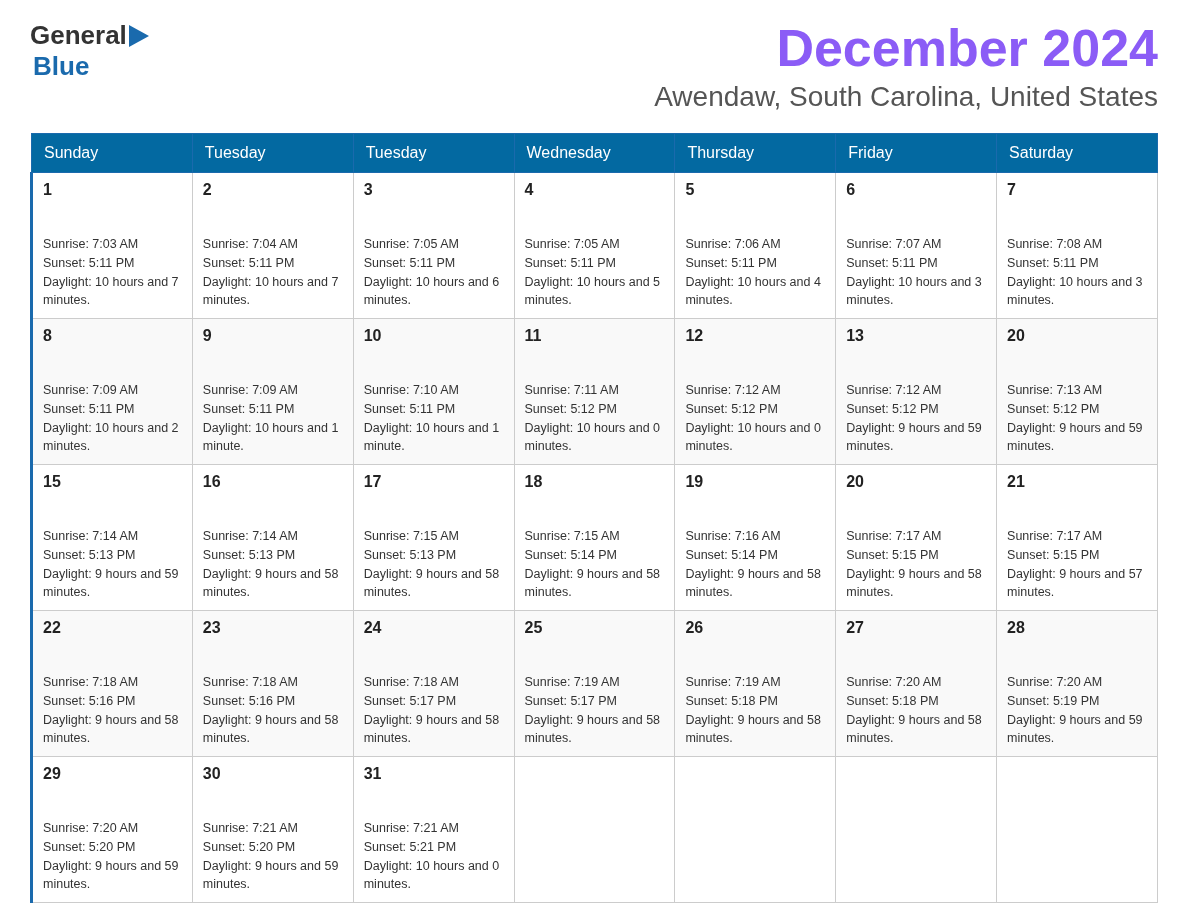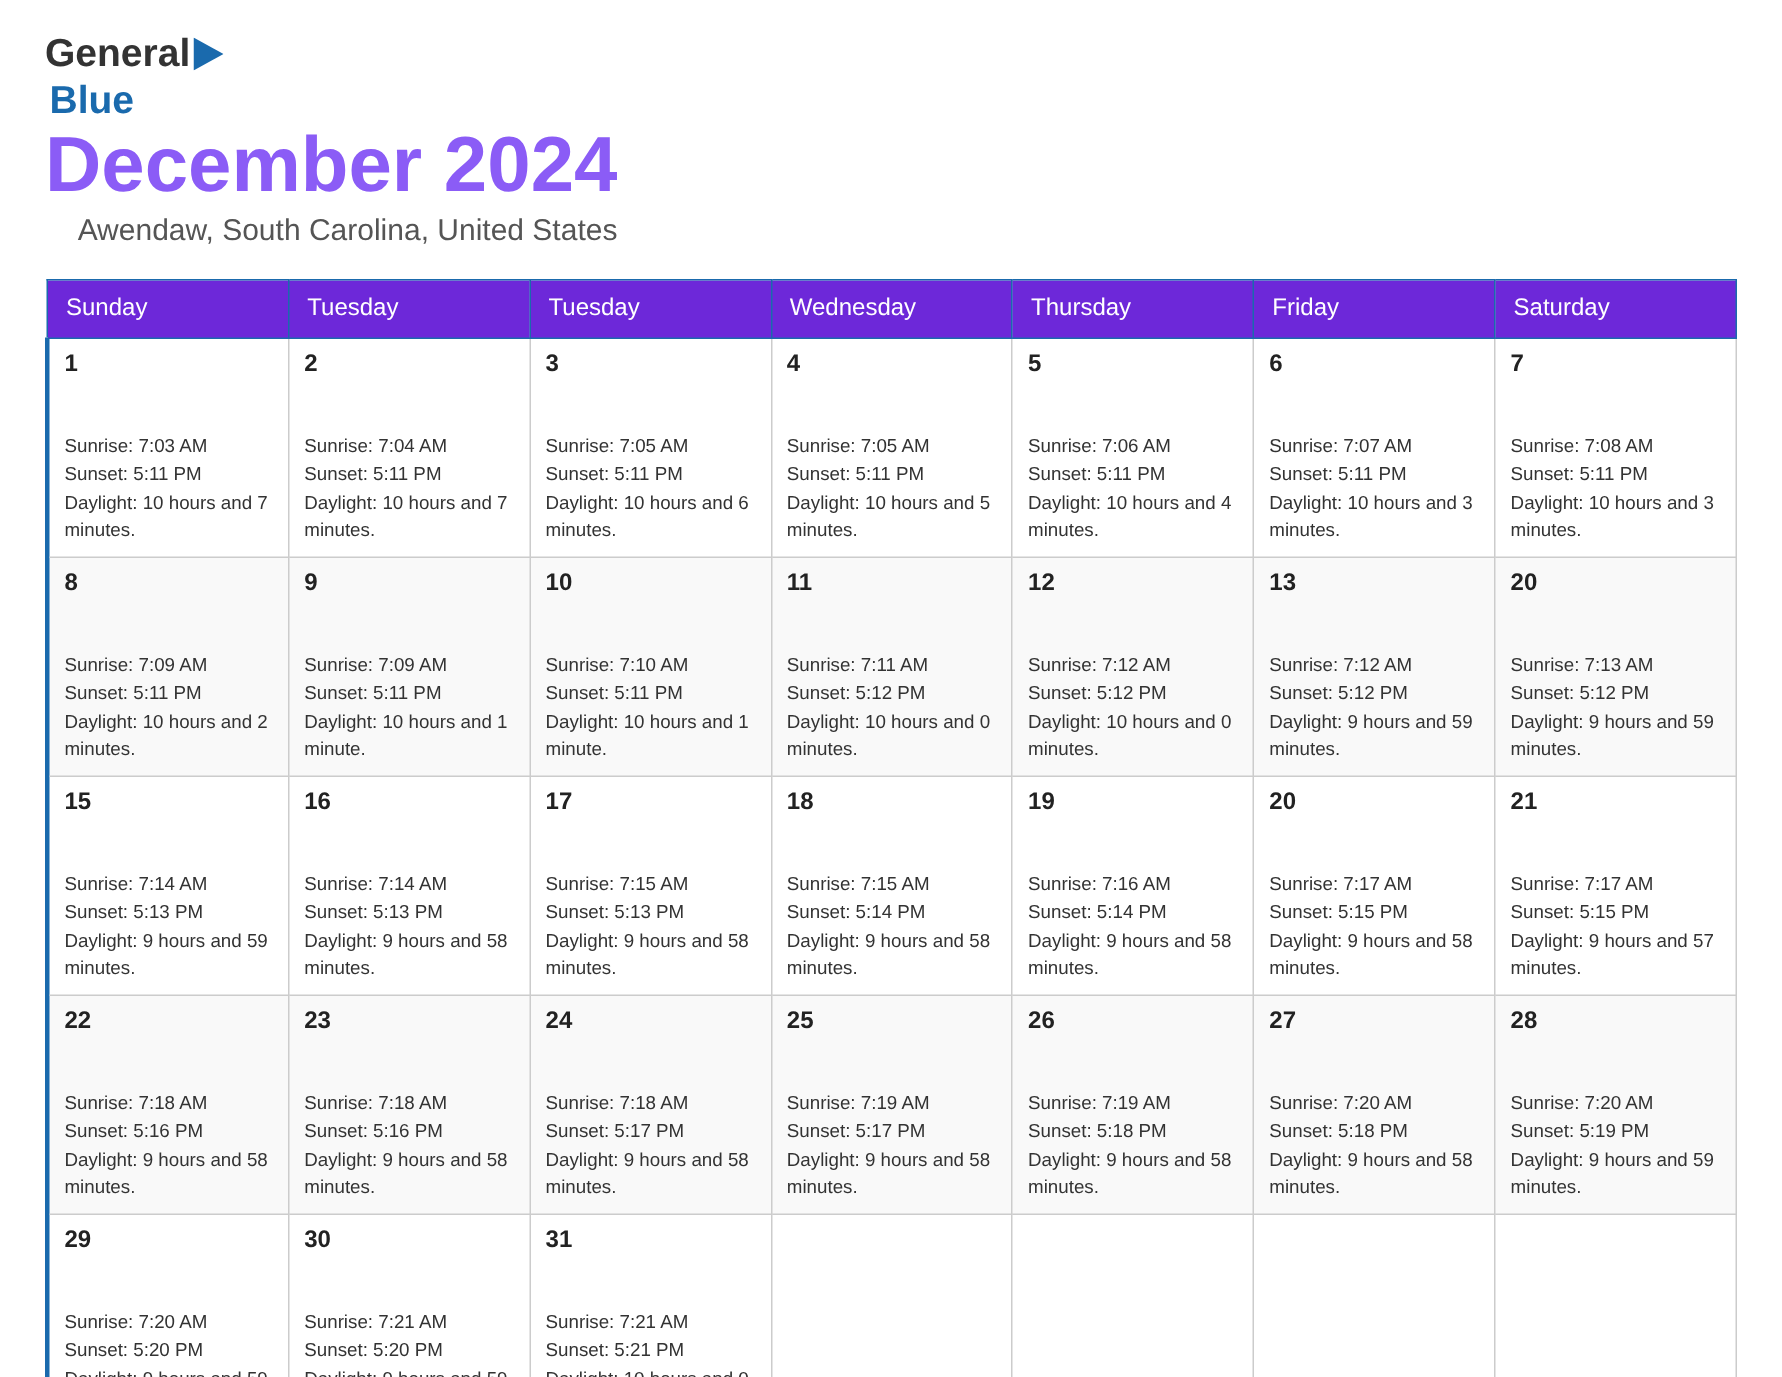--- a/index.html
+++ b/index.html
@@ -8,42 +8,41 @@
       background: #fff;
       padding: 20px 30px;
       width: 1188px;
       min-height: 918px;
     }
     .header-section {
       display: flex;
       justify-content: space-between;
       align-items: flex-start;
       margin-bottom: 20px;
-      flex-direction: column;
     }
     .title-area {
       text-align: right;
     }
     .month-title {
       font-size: 52px;
       font-weight: bold;
       color: #8b5cf6;
       line-height: 1.1;
     }
     .location-title {
-      font-size: 20px;
+      font-size: 28px;
       color: #555;
       margin-top: 4px;
     }
     .calendar-table {
       width: 100%;
       border-collapse: collapse;
     }
     .calendar-table th {
-      background-color: #6d28d9;
+      background-color: #0369a1;
       color: #fff;
       padding: 10px 12px;
       font-size: 16px;
       font-weight: normal;
       text-align: left;
       border: 1px solid #1a6aad;
     }
     .calendar-table td {
       vertical-align: top;
       padding: 8px 10px;

